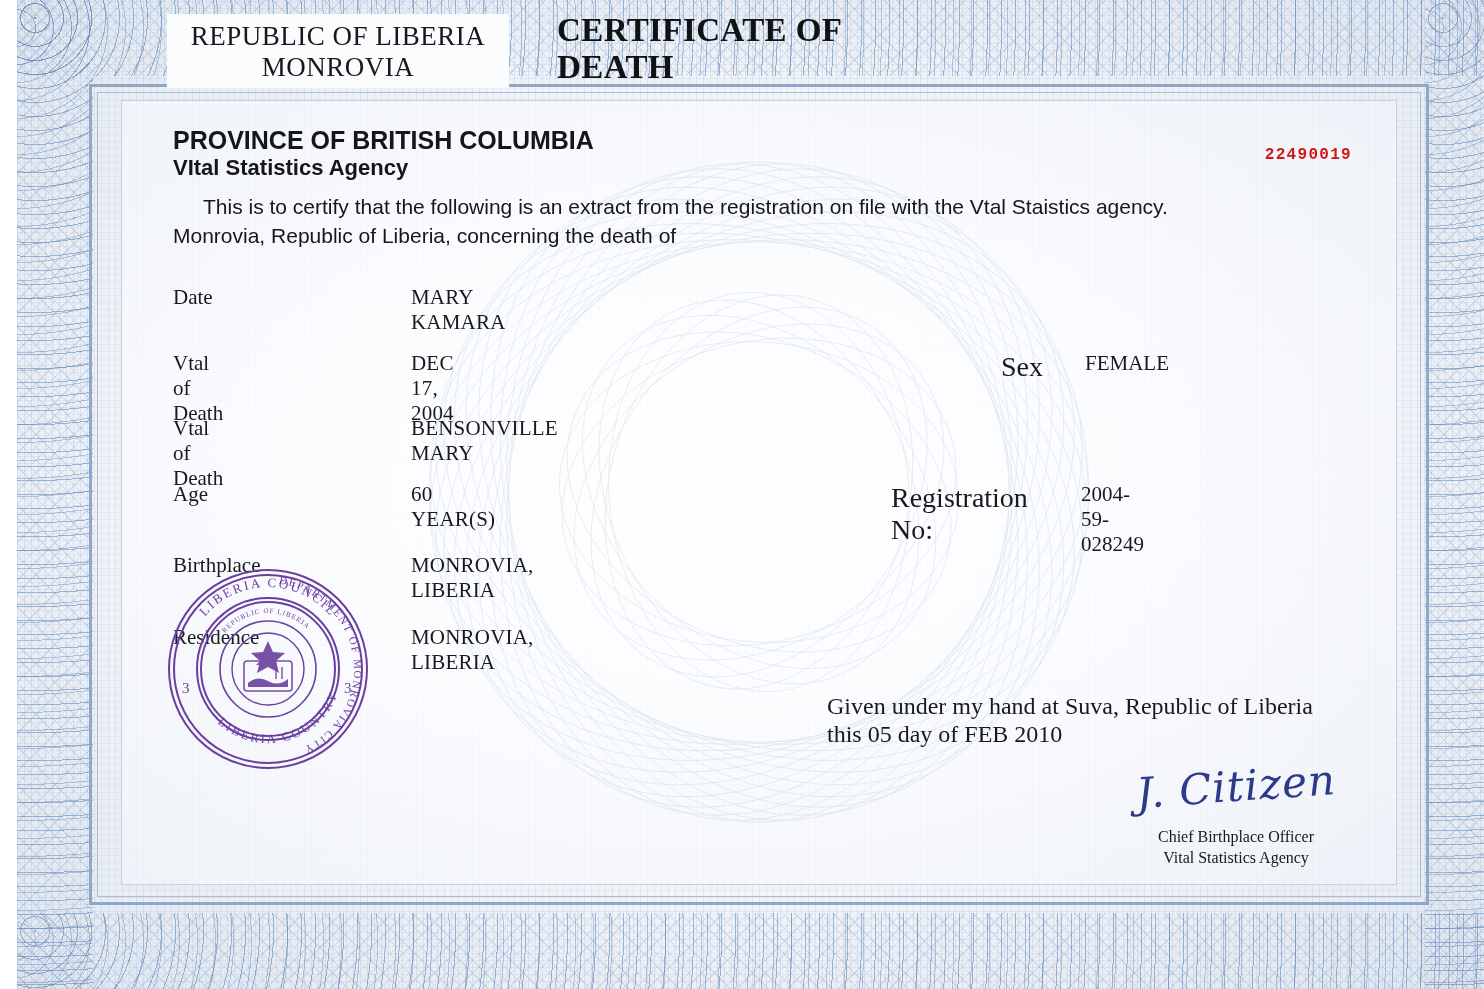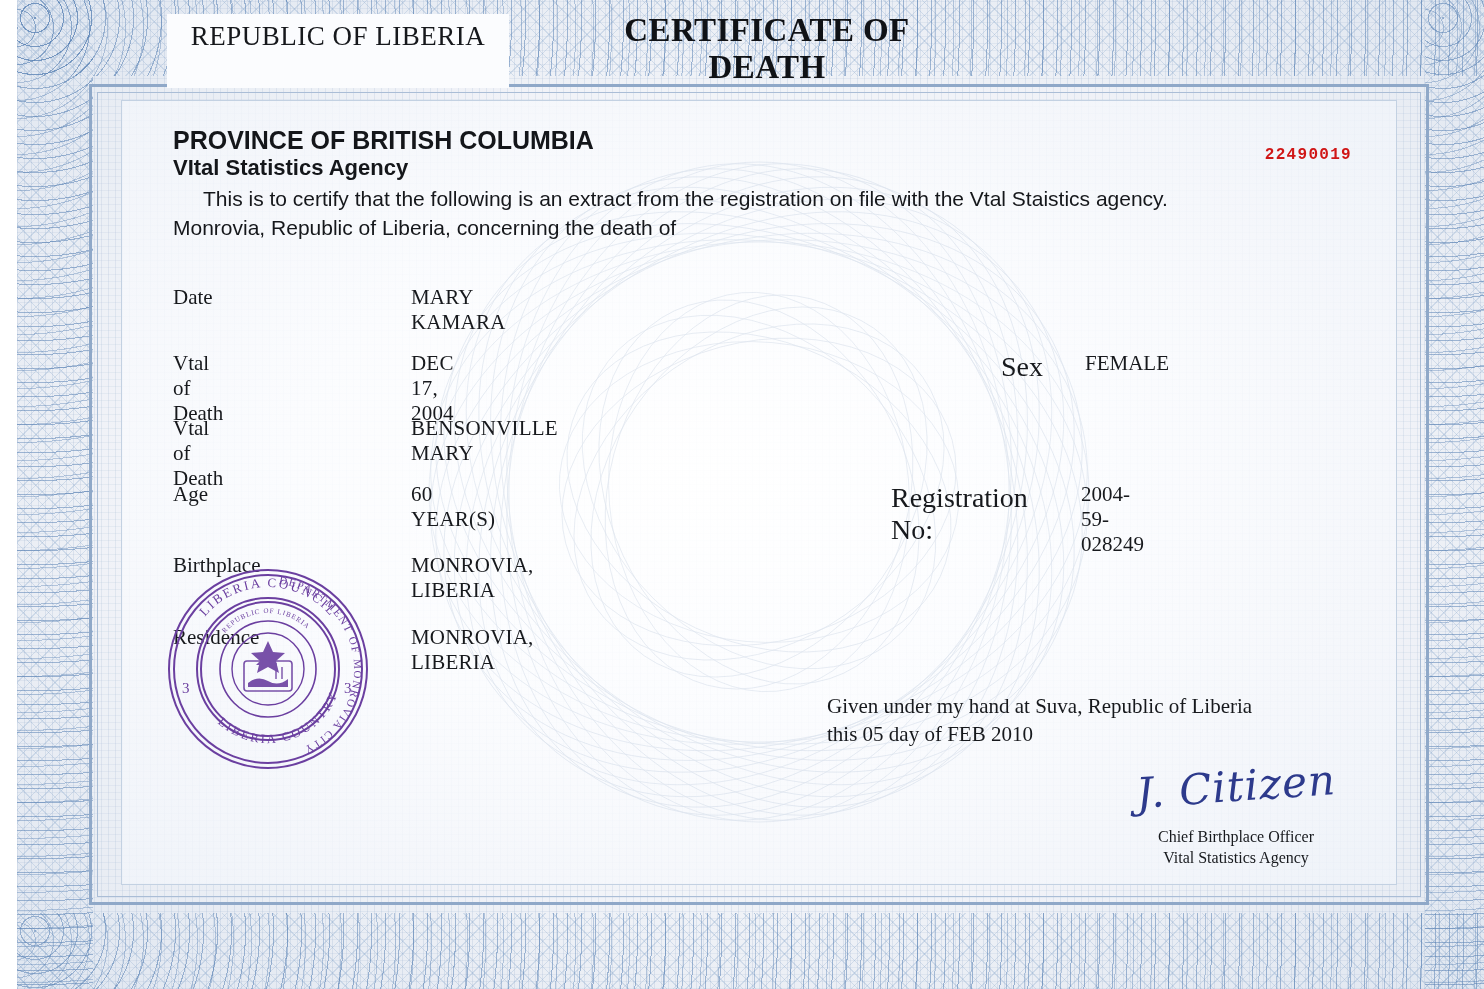--- a/index.html
+++ b/index.html
@@ -93,21 +93,20 @@
   .hdr-left .l2 {
     font-size: 27px;
     color: #16181c;
     line-height: 30px;
     letter-spacing: .5px;
   }
   .hdr-title {
     position: absolute;
     left: 540px; top: 12px;
     width: 420px;
-    text-align: center;
     z-index: 6;
     font-weight: bold;
     font-size: 33px;
     line-height: 37px;
     color: #101216;
     letter-spacing: .4px;
   }
 
   
   .content {
@@ -137,21 +136,21 @@
     position: absolute;
     right: 45px; top: 46px;
     font-family: "Liberation Mono", monospace;
     font-weight: bold;
     font-size: 16px;
     letter-spacing: 1.3px;
     color: #d01616;
   }
   .certify {
     position: absolute;
-    left: 52px; top: 84px;
+    left: 52px; top: 92px;
     width: 1200px;
     font-family: "Liberation Sans", sans-serif;
     font-size: 21px;
     line-height: 29px;
     color: #15171b;
   }
   .certify .indent { display: inline-block; width: 30px; }
 
   .fields { position: absolute; left: 52px; top: 185px; width: 1200px; }
   .row { position: relative; height: 66px; }
@@ -186,21 +185,21 @@
     position: absolute;
     left: 147px; top: 565px;
     width: 208px; height: 208px;
     z-index: 6;
   }
 
   
   .given {
     position: absolute;
     left: 706px; top: 592px;
-    font-size: 21px;
+    font-size: 24px;
     line-height: 28px;
     color: #17191d;
   }
   .sig {
     position: absolute;
     left: 1010px; top: 662px;
     width: 210px;
     text-align: center;
     font-family: "DejaVu Serif", serif;
     font-style: italic;
@@ -268,20 +267,21 @@
           <ellipse rx="200" ry="150" transform="rotate(125)"></ellipse>
           <ellipse rx="200" ry="150" transform="rotate(145)"></ellipse>
           <ellipse rx="200" ry="150" transform="rotate(165)"></ellipse>
         </g>
       </g>
     </svg>
   </div>
 
   <div class="hdr-left">
     <div class="l1">REPUBLIC OF LIBERIA</div>
+    <div class="l2">MONROVIA</div>
   </div>
 
   <div class="hdr-title">
     <div>CERTIFICATE OF</div>
     <div>DEATH</div>
   </div>
 
   <div class="content">
 
     <div class="prov">PROVINCE OF BRITISH COLUMBIA</div>

